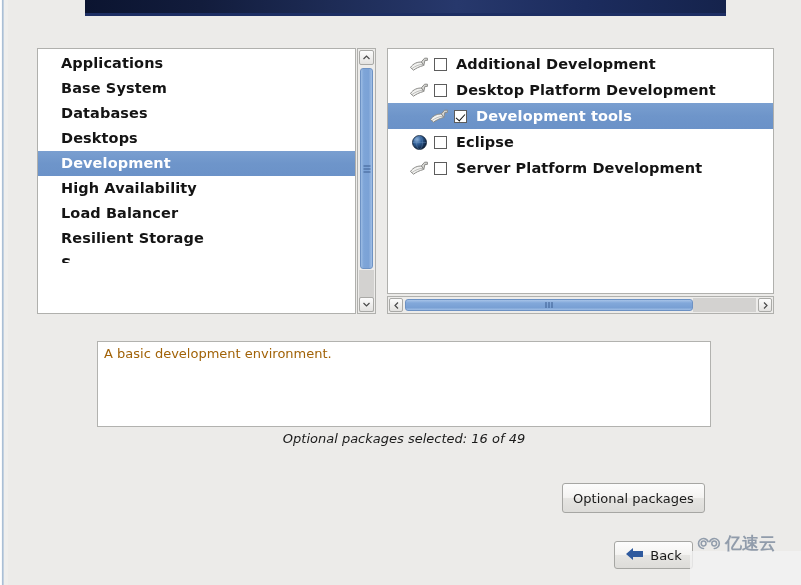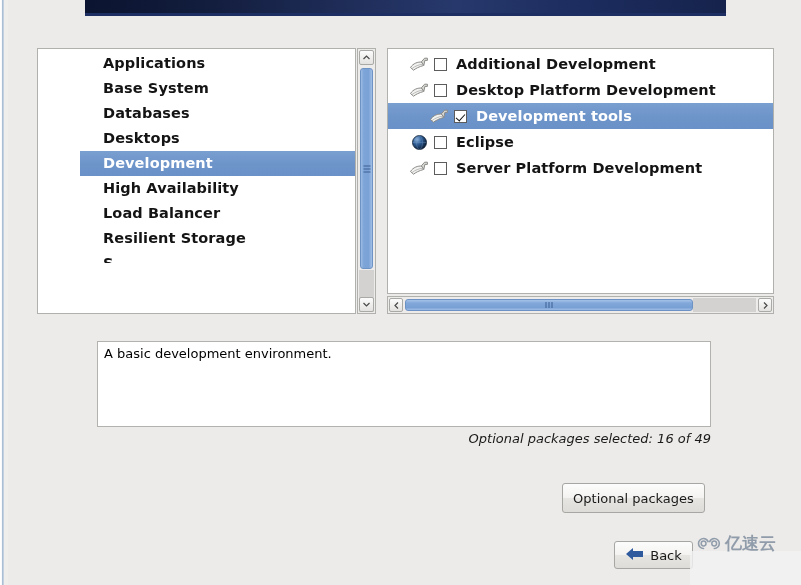--- a/index.html
+++ b/index.html
@@ -71,21 +71,20 @@
     box-sizing: border-box;
     overflow: hidden;
   }
 
   .group-list {
     position: absolute;
     left: 0;
     top: 0;
     right: 0;
     padding-top: 2px;
-    padding-left: 42px;
   }
 
   .group-item {
     height: 25px;
     line-height: 25px;
     padding-left: 23px;
     font-size: 14.5px;
     font-weight: bold;
     color: #141414;
     white-space: nowrap;
@@ -297,30 +296,30 @@
     width: 614px;
     height: 86px;
     background: #ffffff;
     border: 1px solid #b2b2af;
     box-sizing: border-box;
     padding: 4px 6px;
     overflow: hidden;
   }
   .desc-text {
     font-size: 13px;
-    color: #000000;
+    color: #a16207;
     line-height: 16px;
   }
 
   .opt-count {
     position: absolute;
     left: 97px;
     top: 431px;
     width: 614px;
-    text-align: right;
+    text-align: center;
     font-size: 13px;
     font-style: italic;
     color: #1a1a1a;
   }
 
   .btn {
     font-family: "DejaVu Sans", "Liberation Sans", sans-serif;
     font-size: 13px;
     color: #1a1a1a;
     background: linear-gradient(to bottom, #fcfcfc 0%, #f4f3f1 48%, #e6e5e2 52%, #dddcd9 100%);

